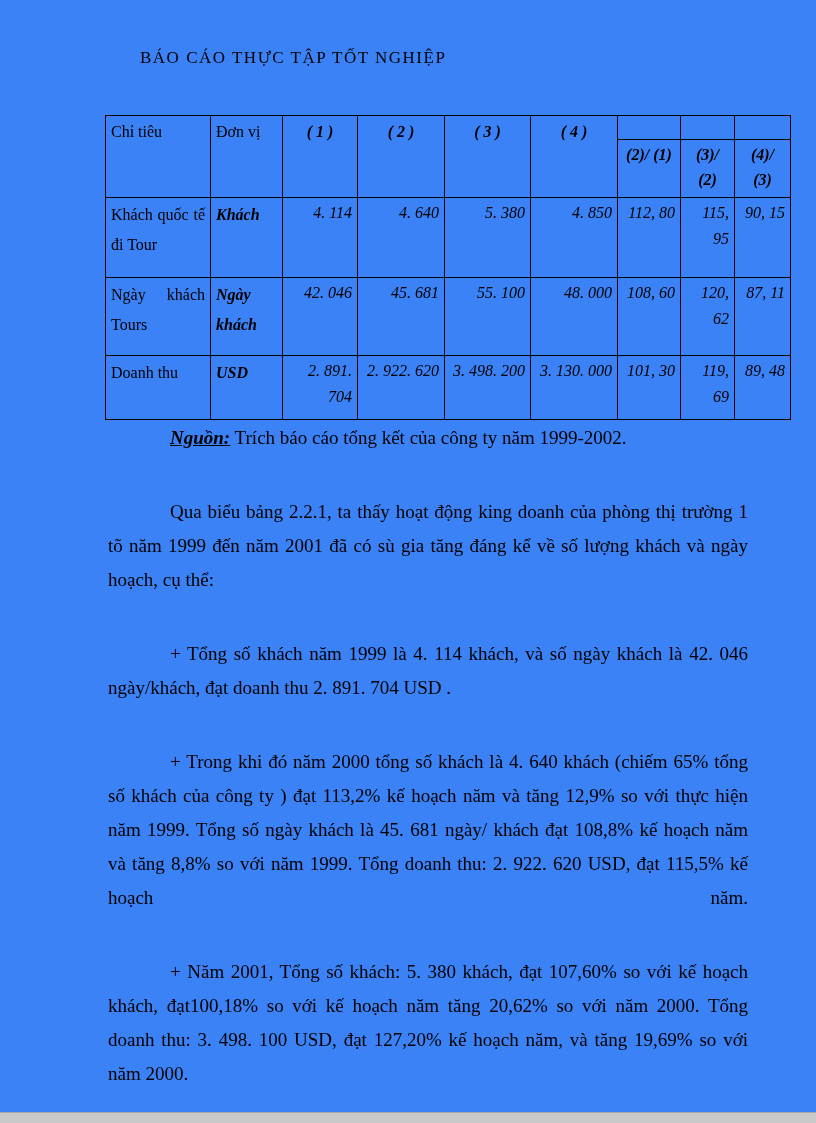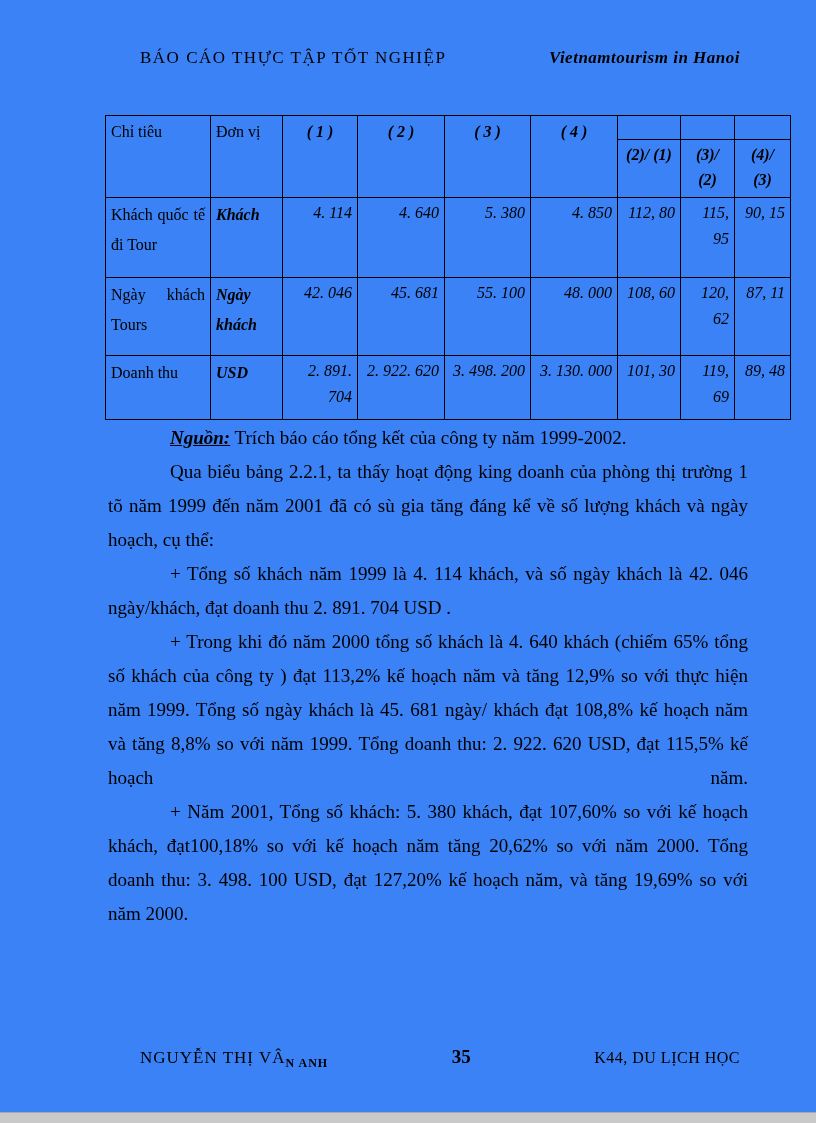--- a/index.html
+++ b/index.html
@@ -58,21 +58,21 @@
   
   .textblock {
     position: absolute;
     top: 421px; left: 108px;
     width: 640px;
     font-size: 19px;
     line-height: 34px;
   }
   .textblock .ln { text-align: justify; text-align-last: justify; }
   .textblock .ln.end { text-align-last: left; }
-  .textblock .ln.first { text-indent: 62px; }
+  .textblock .ln.first { text-indent: 62px; margin-top: 40px; }
   .src { text-indent: 62px; }
   .src-label { font-weight: bold; font-style: italic; text-decoration: underline; }
 
   
   .footer {
     position: absolute;
     top: 1046px; left: 140px; right: 76px;
     display: flex;
     justify-content: space-between;
     align-items: baseline;
@@ -90,21 +90,20 @@
     border-top: 1px solid #a8a8a8;
   }
 </style>
 </head>
 <body>
 
 <div class="page">
 
   <div class="header">
     <span class="hdr-left">BÁO CÁO THỰC TẬP TỐT NGHIỆP</span>
-    <span class="hdr-right">Vietnamtourism in Hanoi</span>
   </div>
 
   <table class="report">
     <colgroup>
       <col style="width:105px">
         <col style="width:72px">
         <col style="width:75px">
       <col style="width:87px">
         <col style="width:86px">
         <col style="width:87px">
@@ -194,22 +193,15 @@
     <div class="ln">năm 1999. Tổng số ngày khách là 45. 681 ngày/ khách đạt 108,8% kế hoạch năm</div>
     <div class="ln">và tăng 8,8% so với năm 1999. Tổng doanh thu: 2. 922. 620 USD, đạt 115,5% kế</div>
     <div class="ln">hoạch năm.</div>
 
     <div class="ln first">+ Năm 2001, Tổng số khách: 5. 380 khách, đạt 107,60% so với kế hoạch</div>
     <div class="ln">khách, đạt100,18% so với kế hoạch năm tăng 20,62% so với năm 2000. Tổng</div>
     <div class="ln">doanh thu: 3. 498. 100 USD, đạt 127,20% kế hoạch năm, và tăng 19,69% so với</div>
     <div class="ln end">năm 2000.</div>
   </div>
 
-  <div class="footer">
-    <span class="ft-author">
-      <span>NGUYỄN THỊ VÂ</span><span class="ft-author-sub">N ANH</span>
-    </span>
-    <span class="ft-page">35</span>
-    <span class="ft-course">K44, DU LỊCH HỌC</span>
-  </div>
 
   <div class="page-bottom-edge"></div>
 </div>
 
 </body></html>

